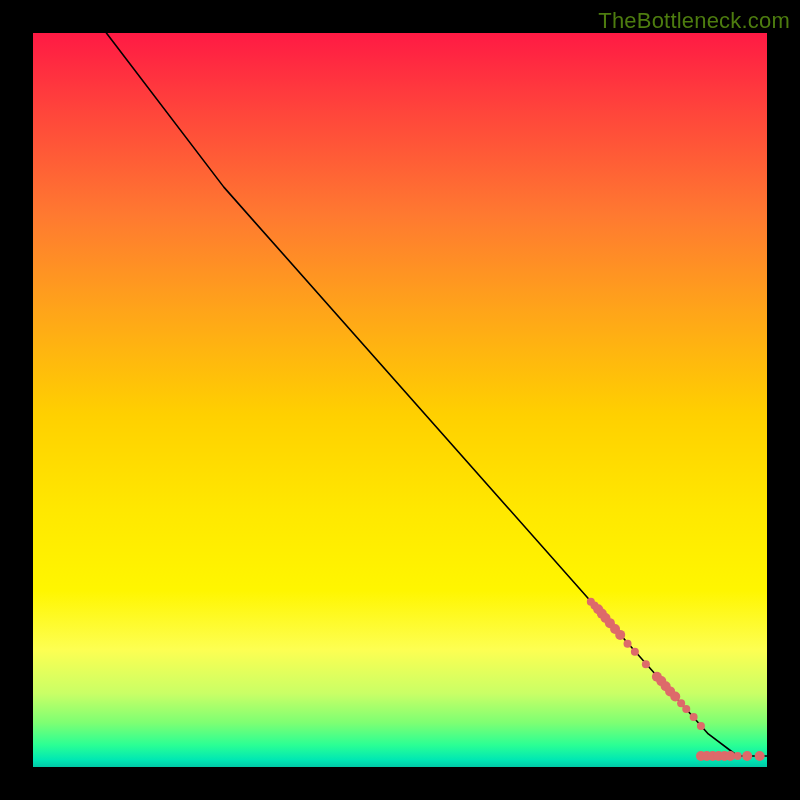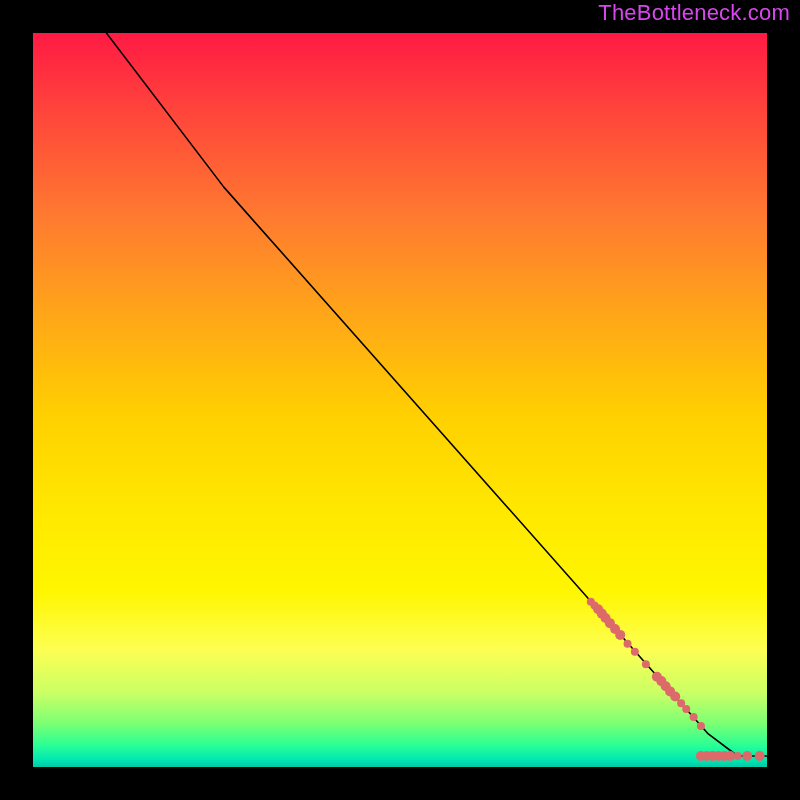--- a/index.html
+++ b/index.html
@@ -11,23 +11,23 @@
     font-family: Arial, Helvetica, sans-serif;
   }
   .frame {
     position: relative;
     width: 800px;
     height: 800px;
     background: #000;
   }
   .watermark {
     position: absolute;
-    top: 0;
+    top: 8px;
     right: 10px;
-    color: #d946ef;
+    color: #4d7c0f;
     font-size: 22px;
     font-weight: 500;
     z-index: 10;
     letter-spacing: 0.2px;
   }
   .plot-area {
     position: absolute;
     left: 33px;
     top: 33px;
     width: 734px;

